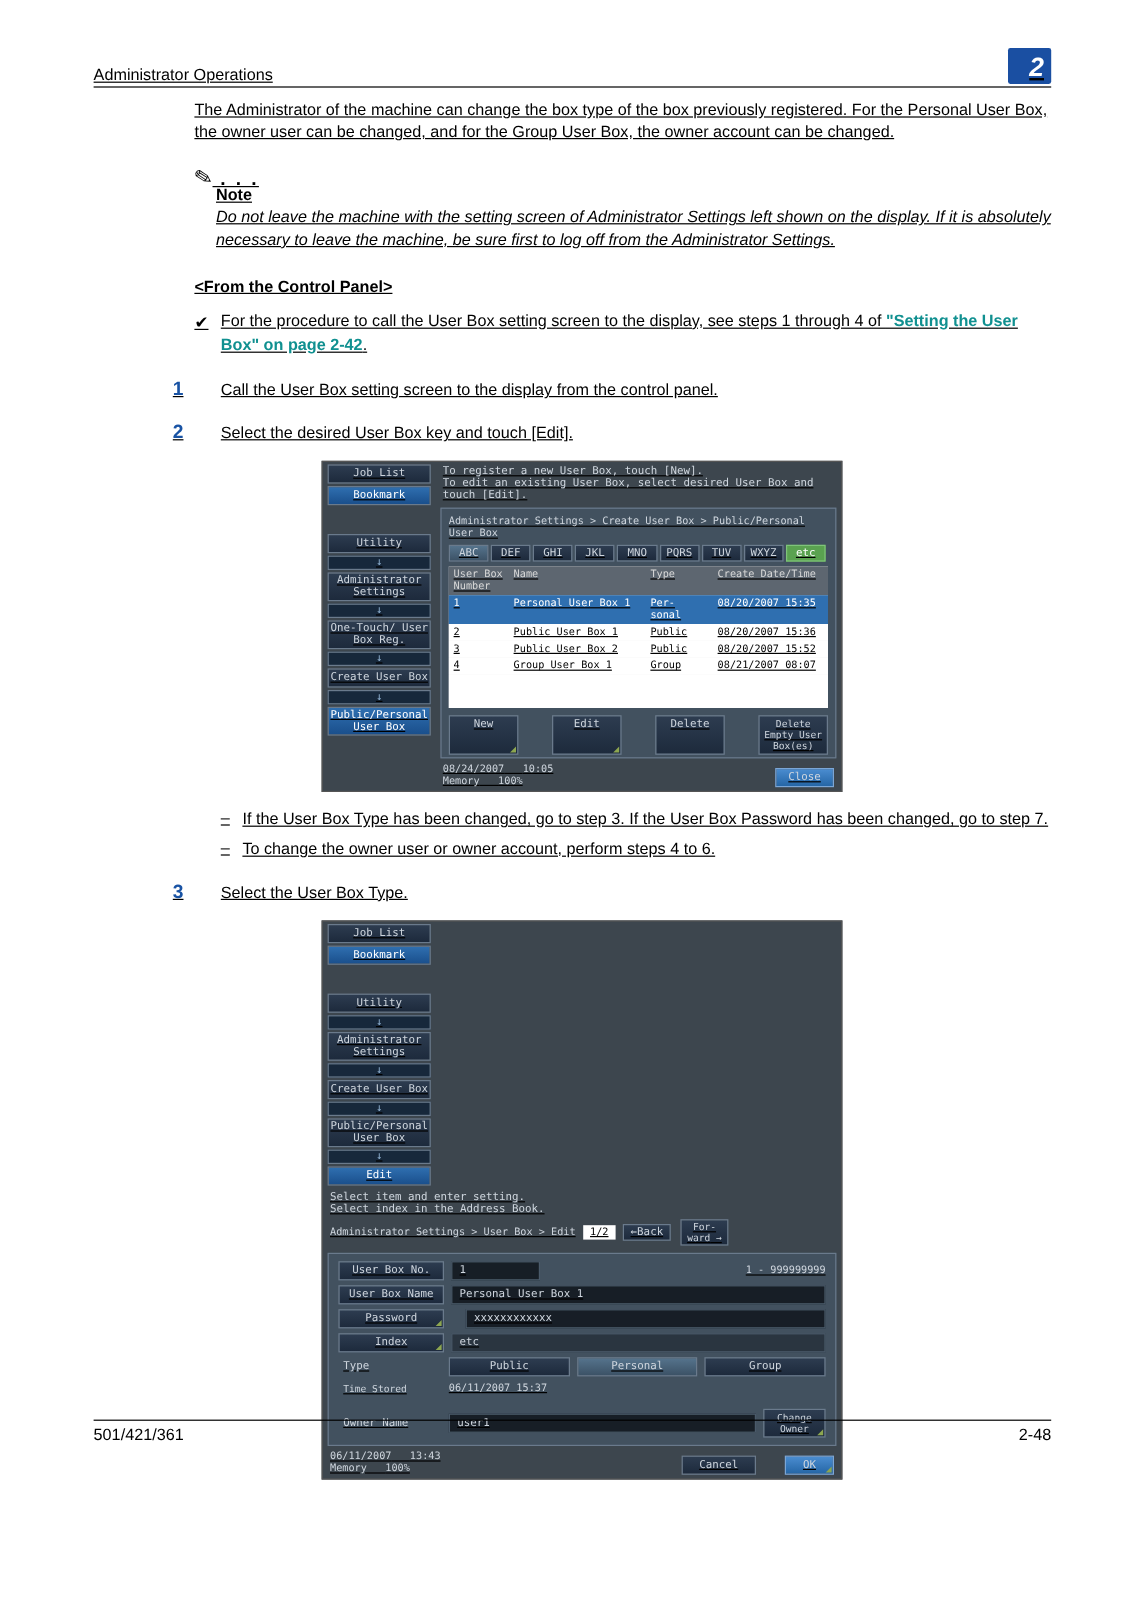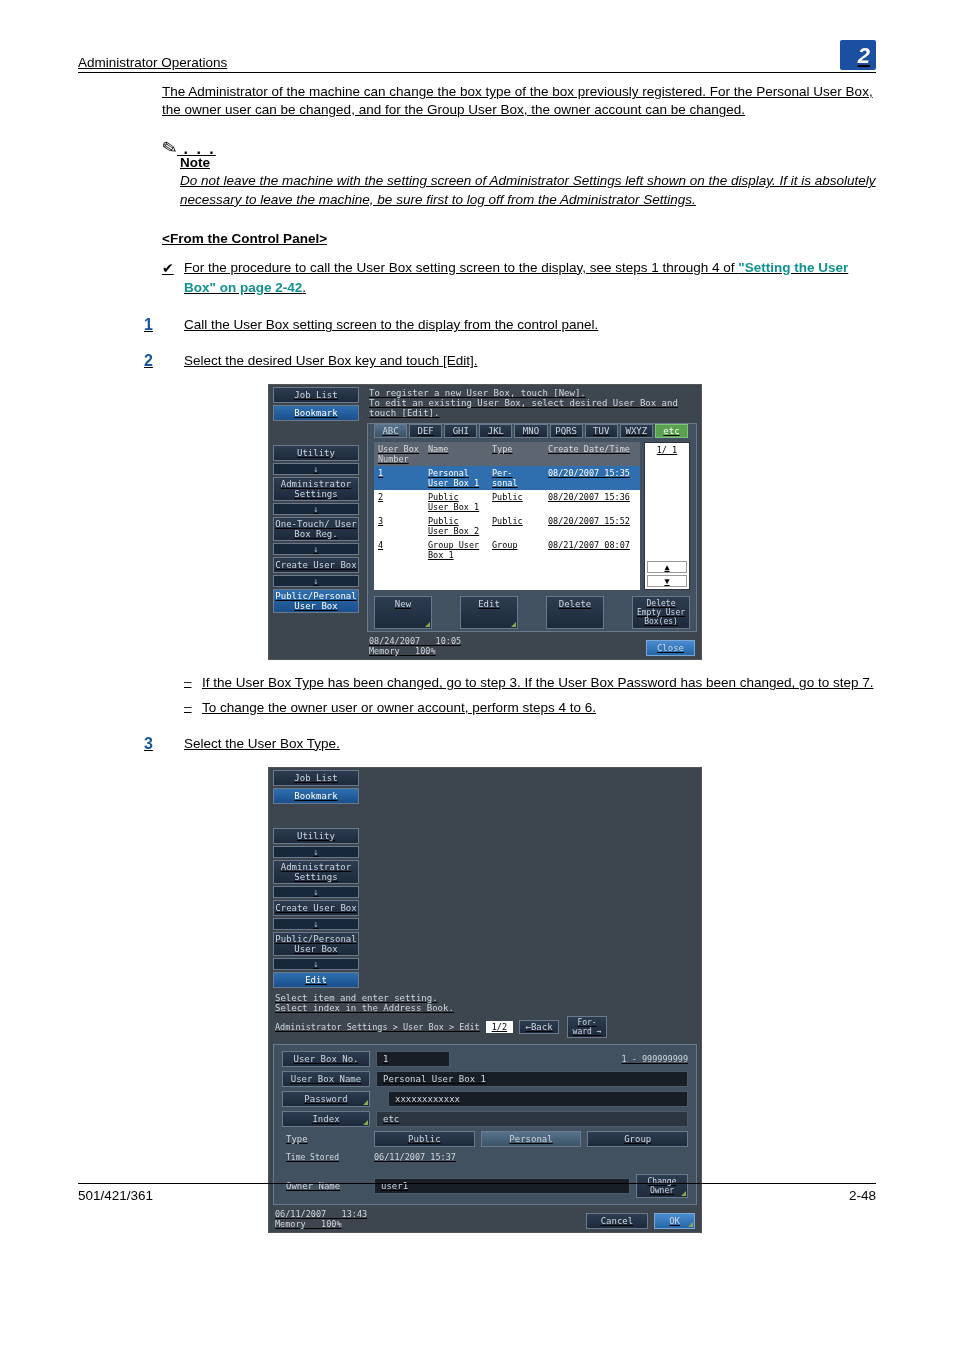--- a/index.html
+++ b/index.html
@@ -206,20 +206,21 @@
         <div class="btn-dark">Create User Box</div>
         <div class="arrow-dn">↓</div>
         <div class="btn-dark sel" style="padding:1px 0">Public/Personal User Box</div>
       </div>
       <div style="flex:1">
         <div style="padding:3px 6px 1px 6px;">
           <div>To register a new User Box, touch [New].</div>
           <div>To edit an existing User Box, select desired User Box and touch [Edit].</div>
         </div>
         <div style="background:#42515f;margin:4px;border:1px solid #6a7a8c;">
+          <div style="padding:6px 6px 4px 6px;font-size:8.5px">Administrator Settings &gt; Create User Box &gt; Public/Personal User Box</div>
           <div style="display:flex;padding:0 6px 4px 6px;">
             <div class="tabbtn hl">ABC</div>
             <div class="tabbtn">DEF</div>
             <div class="tabbtn">GHI</div>
             <div class="tabbtn">JKL</div>
             <div class="tabbtn">MNO</div>
             <div class="tabbtn">PQRS</div>
             <div class="tabbtn">TUV</div>
             <div class="tabbtn">WXYZ</div>
             <div class="tabbtn etc">etc</div>
@@ -251,27 +252,20 @@
                   <div class="col-date">08/20/2007 15:52</div>
               </div>
               <div class="r">
                 <div class="col-no">4</div>
                   <div class="col-name">Group User Box 1</div>
                   <div class="col-type">Group</div>
                   <div class="col-date">08/21/2007 08:07</div>
               </div>
               <div style="height:28px;background:#fff"></div>
             </div>
-            <div style="width:40px;background:#fff;border:1px solid #333;text-align:center;padding:2px;font-size:8.5px;color:#000;display:flex;flex-direction:column;justify-content:space-between;margin-left:4px">
-              <div>1/  1</div>
-              <div>
-                <div style="border:1px solid #999;margin-bottom:2px">▲</div>
-                <div style="border:1px solid #999">▼</div>
-              </div>
-            </div>
           </div>
           <div class="btmline">
             <div class="b"><span>New</span><span class="corner"></span></div>
             <div class="b"><span>Edit</span><span class="corner"></span></div>
             <div class="b">Delete</div>
             <div class="b" style="font-size:8px">Delete Empty User Box(es)</div>
           </div>
         </div>
         <div class="statusline">
           <span>
@@ -362,21 +356,21 @@
             <div class="segbtn" style="flex:0 0 50px;position:relative;font-size:8px"><span>Change Owner</span><span class="corner"></span></div>
           </div>
         </div>
         <div class="statusline">
           <span>
             <span>06/11/2007</span>&nbsp;&nbsp;
             <span>13:43</span><br>
             <span>Memory</span>&nbsp;&nbsp;
             <span>100%</span>
           </span>
-          <span style="align-self:flex-end;display:flex;gap:6px">
+          <span style="align-self:flex-end;display:flex;gap:24px">
             <span class="okbtn" style="background:linear-gradient(#2d3c50,#1d2a3c);border:1px solid #6a7a8c">Cancel</span>
             <span class="okbtn"><span>OK</span><span class="corner"></span></span>
           </span>
         </div>
       </div>
     </div>
   </div>
 
   <div class="footer">
     <span>501/421/361</span>

